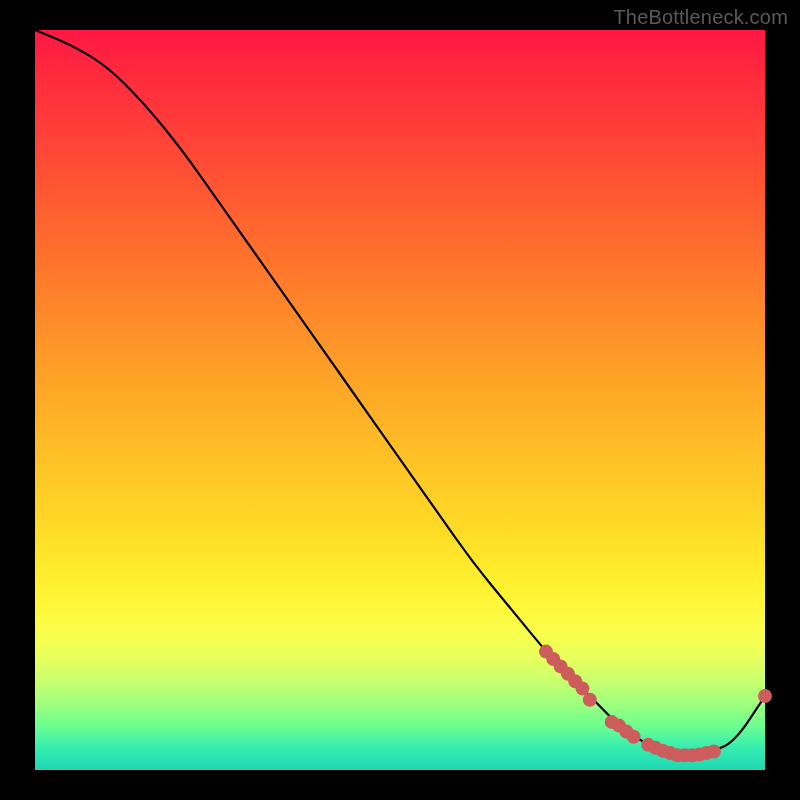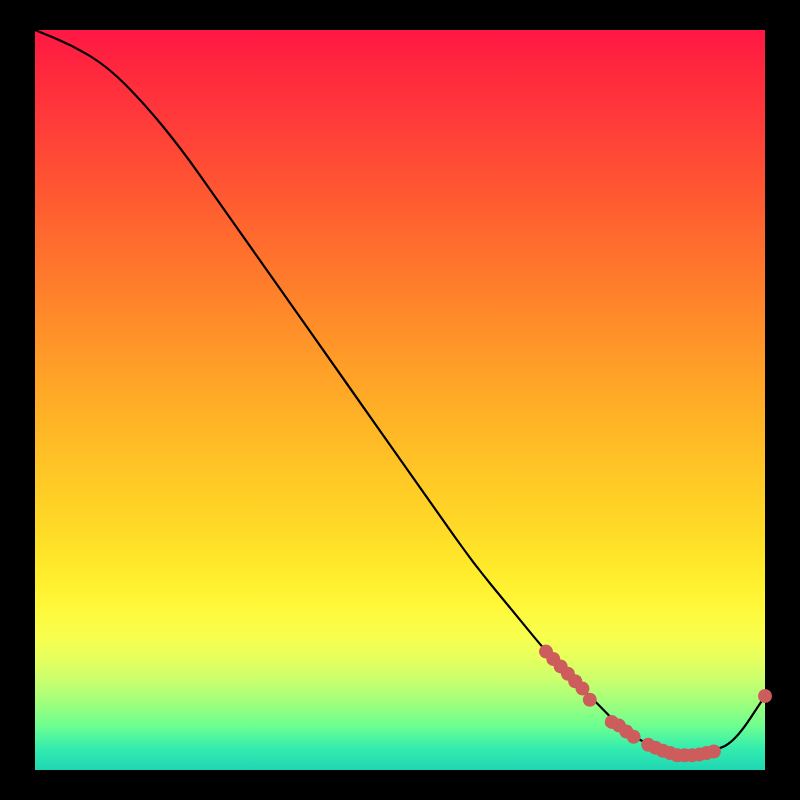--- a/index.html
+++ b/index.html
@@ -102,13 +102,14 @@
           <circle cx="642.4" cy="725.2" r="7" class="marker" fill="#cd5c5c"></circle>
           <circle cx="649.7" cy="725.2" r="7" class="marker" fill="#cd5c5c"></circle>
           <circle cx="657.0" cy="725.2" r="7" class="marker" fill="#cd5c5c"></circle>
           <circle cx="664.3" cy="724.5" r="7" class="marker" fill="#cd5c5c"></circle>
           <circle cx="671.6" cy="723.0" r="7" class="marker" fill="#cd5c5c"></circle>
           <circle cx="678.9" cy="721.5" r="7" class="marker" fill="#cd5c5c"></circle>
           <circle cx="730.0" cy="666.0" r="7" class="marker" fill="#cd5c5c"></circle>
         </g>
     </svg>
   </div>
+  <div class="watermark">TheBottleneck.com</div>
 </div>
 
 </body></html>

